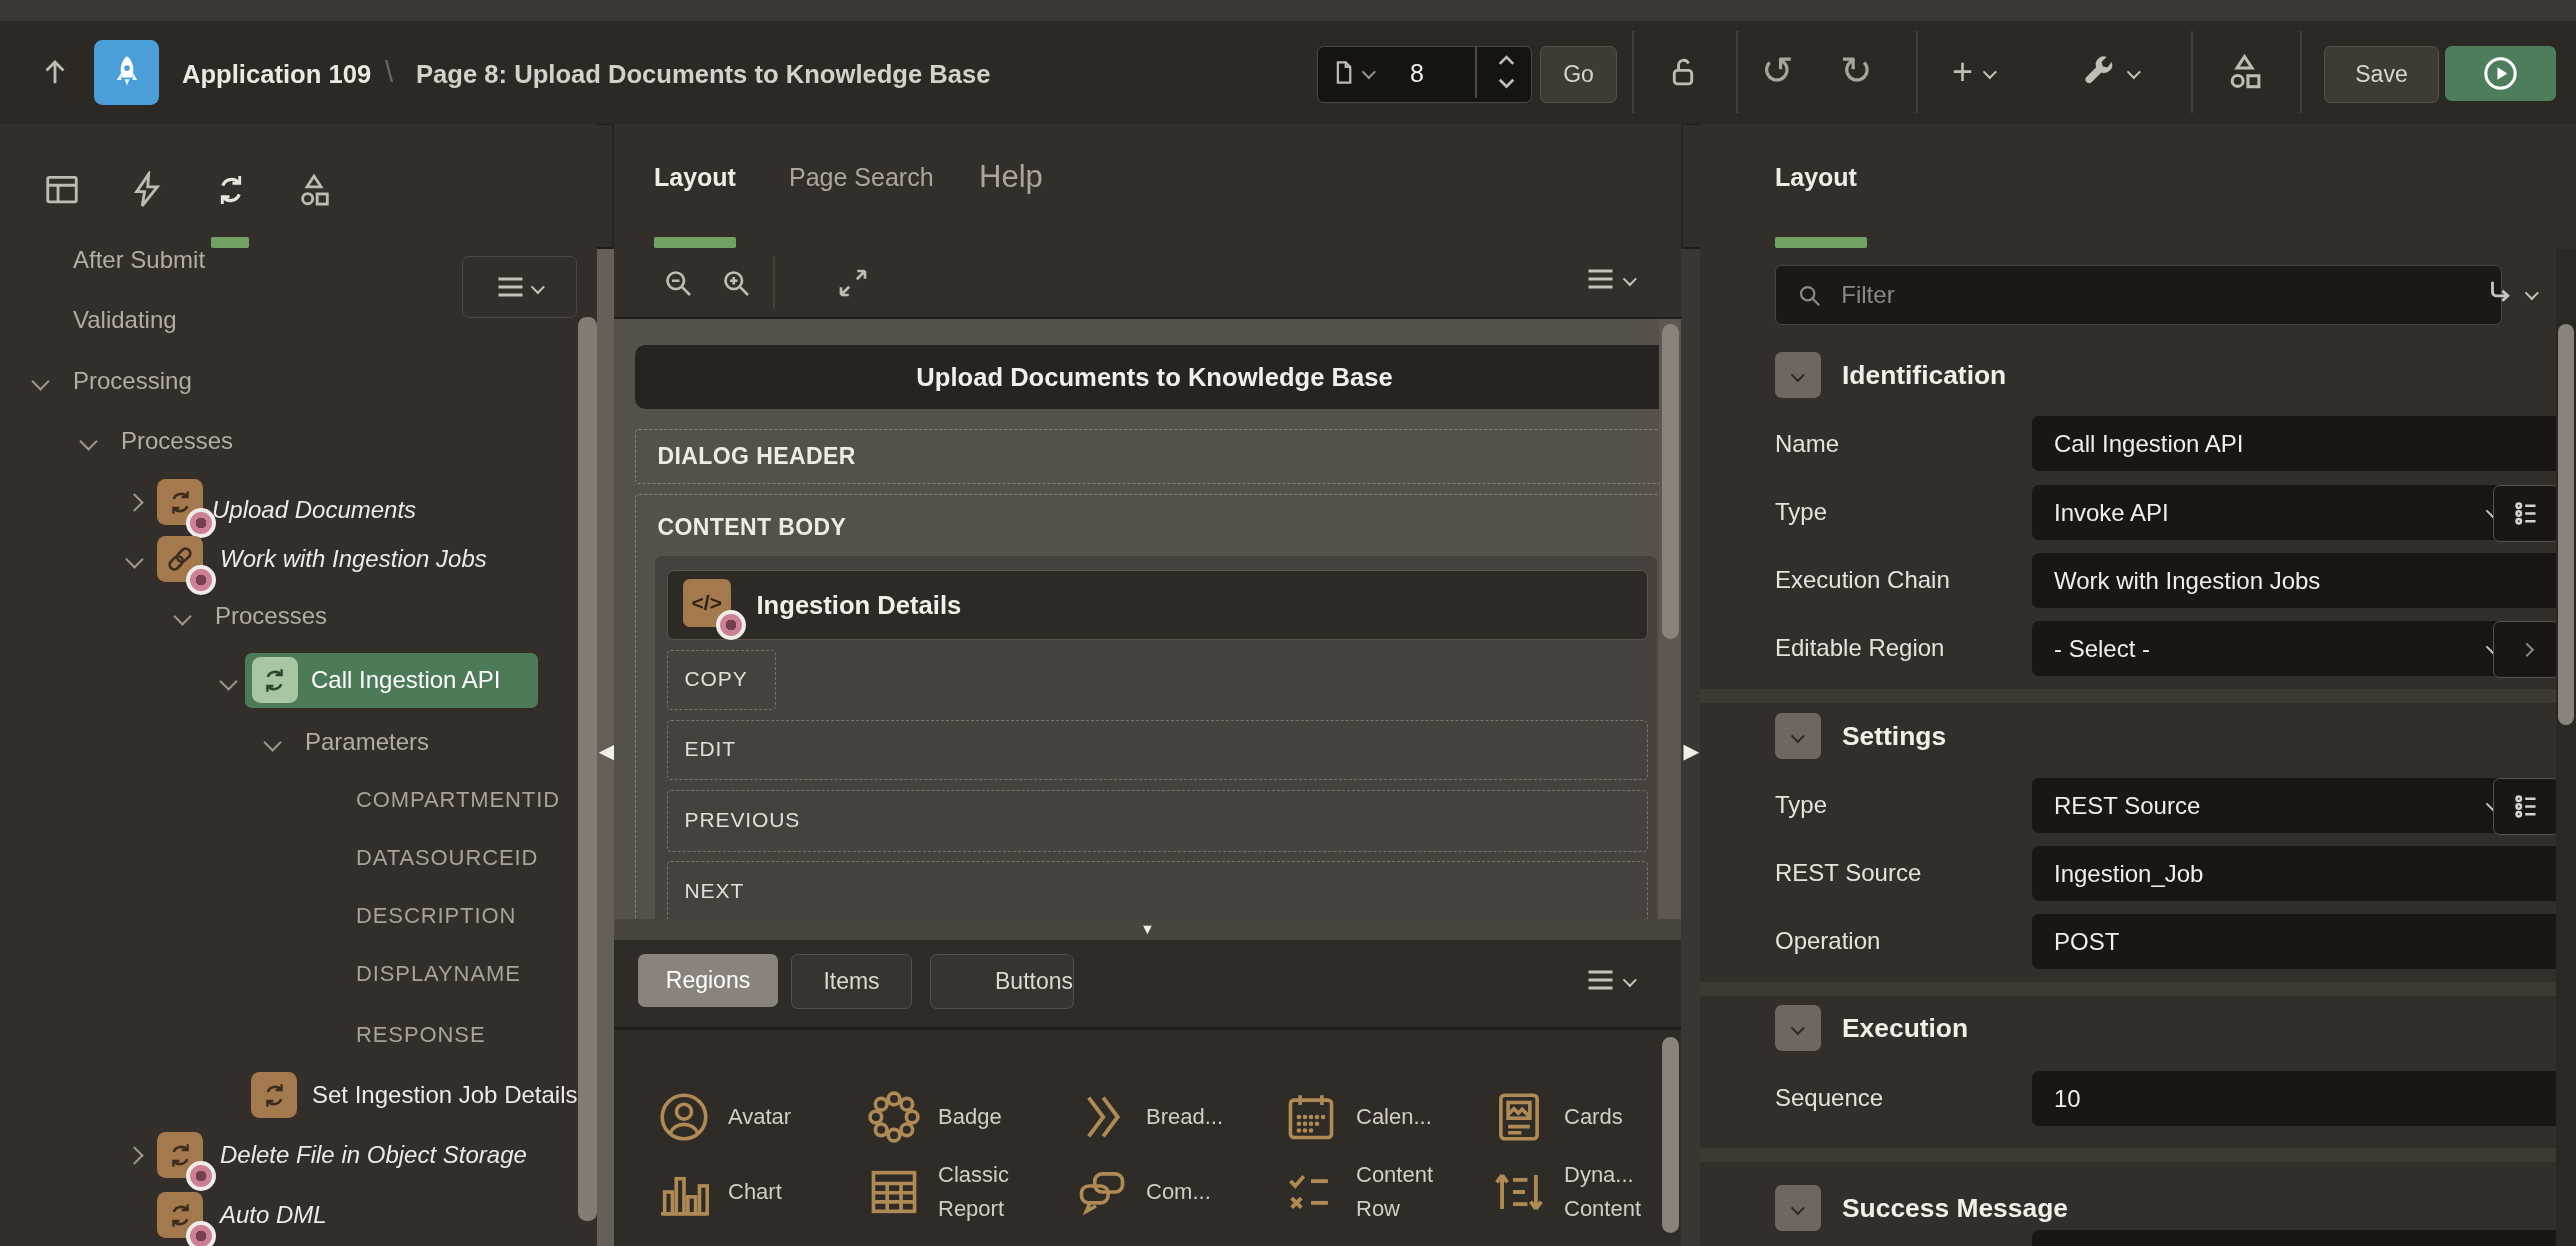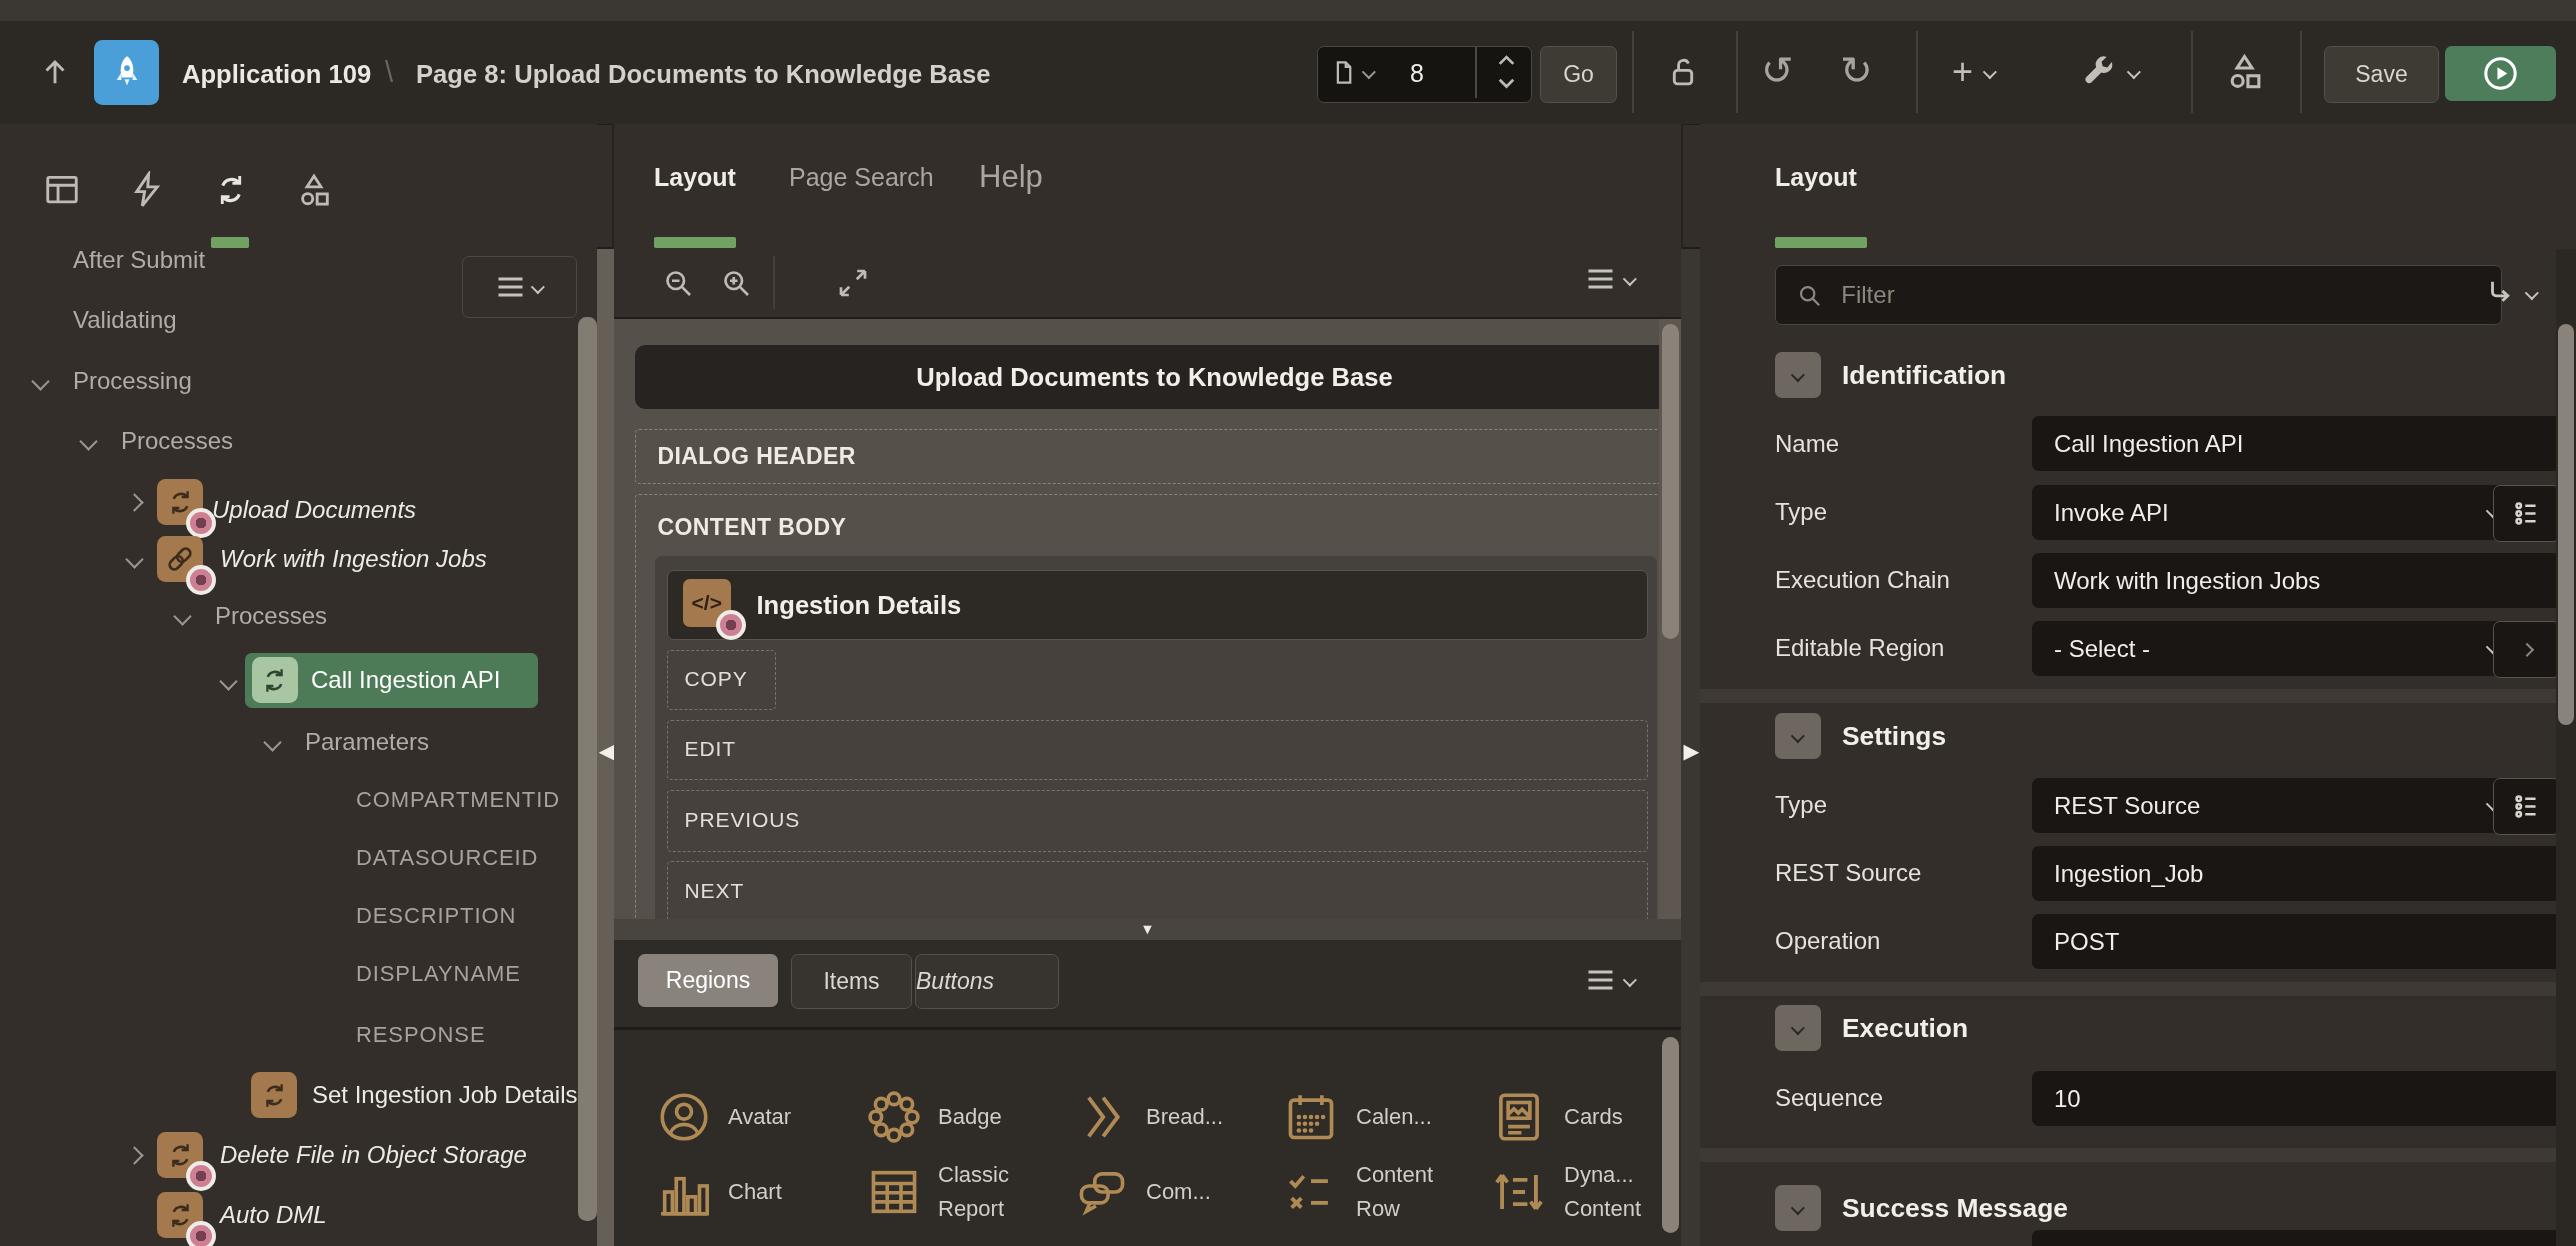--- a/index.html
+++ b/index.html
@@ -366,21 +366,21 @@
     </div>
 
     <div class="p" style="left:0;top:816px;width:1067px;height:307px;background:#2f2b26;overflow:hidden;">
 
       <div class="p" style="left:24px;top:13.6px;width:140px;height:53px;background:#8a837b;border-radius:6.8px;display:flex;align-items:center;justify-content:center;">
         <span style="font-size:23px;color:#ffffff;">Regions</span>
       </div>
       <div class="p" style="left:177px;top:13.6px;width:119px;height:53px;background:#37332e;border:1.7px solid #55504a;border-radius:6.8px;display:flex;align-items:center;justify-content:center;">
         <span style="font-size:23px;color:#dcd7d0;">Items</span>
       </div>
-      <div class="p" style="left:301px;top:13.6px;width:142px;height:53px;background:#37332e;border:1.7px solid #55504a;border-radius:6.8px;display:flex;align-items:center;justify-content:flex-start;font-style:italic;">
+      <div class="p" style="left:316px;top:13.6px;width:142px;height:53px;background:#37332e;border:1.7px solid #55504a;border-radius:6.8px;display:flex;align-items:center;justify-content:flex-end;">
         <span style="font-size:23px;color:#dcd7d0;">Buttons</span>
       </div>
       <div class="p row-c" style="left:972px;top:28px;gap:10.2px;color:#c6c1ba;">
         <svg width="29" height="24" viewBox="0 0 20 18" stroke="currentColor" stroke-width="2.4">
             <path d="M1 3h18M1 9h18M1 15h18"></path>
           </svg>
         <span class="chv sm lt"></span>
       </div>
       <div class="p" style="left:0;top:87px;width:1067px;height:2.6px;background:#1f1c19;"></div>
 

